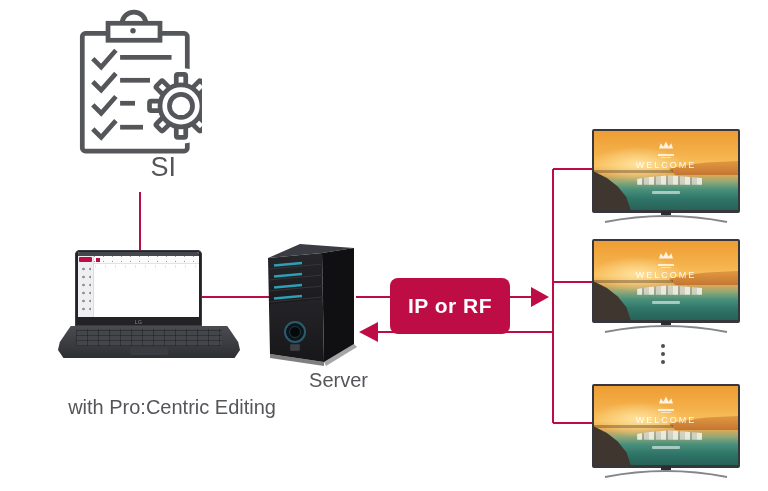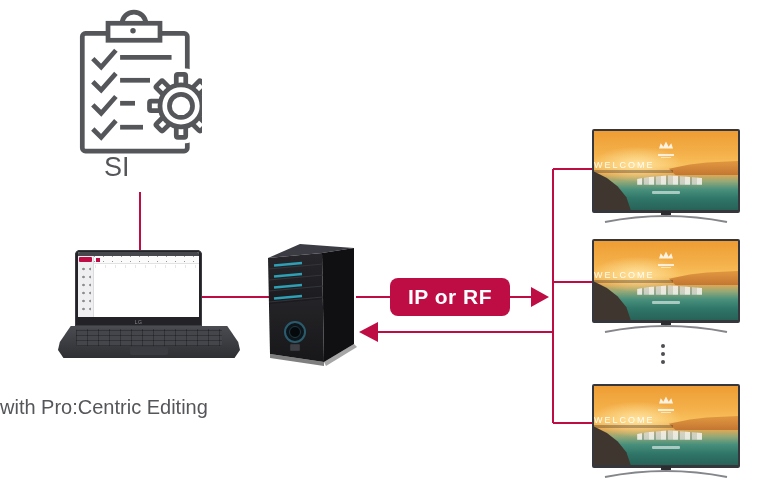--- a/index.html
+++ b/index.html
@@ -11,27 +11,27 @@
   *{box-sizing:border-box;margin:0;padding:0}
   body{background:#fff;font-family:"Liberation Sans",sans-serif}
   .canvas{position:relative;width:768px;height:491px;background:#fff;overflow:hidden}
 
   
   .wires{position:absolute;inset:0;z-index:1}
   .link-line{stroke:var(--accent);stroke-width:2;fill:none}
   .arrowhead{fill:var(--accent)}
 
   
-  .lbl{position:absolute;color:var(--text);text-align:left;z-index:4}
+  .lbl{position:absolute;color:var(--text);text-align:right;z-index:4}
   .si-label{left:104px;top:152px;width:72px;font-size:27px}
   .caption{left:0;top:367px;width:276px;font-size:20px;line-height:27px}
   .server-label{left:258px;top:369px;width:110px;font-size:20px}
 
   
-  .badge{position:absolute;left:390px;top:278px;width:120px;height:38px;z-index:5;
+  .badge{position:absolute;left:390px;top:278px;width:120px;height:56px;z-index:5;
     background:var(--accent);border-radius:8px;color:#fff;font-size:21px;font-weight:bold;
     display:flex;align-items:center;justify-content:center;letter-spacing:.5px}
 
   
   .clipboard{position:absolute;left:76px;top:8px;z-index:2}
 
   
   .laptop{position:absolute;left:58px;top:246px;width:182px;height:112px;z-index:3}
   .lt-screen{position:absolute;left:17px;top:4px;width:127px;height:76px;background:#232327;
     border-radius:5px 5px 0 0;padding:2px 3px 0;box-shadow:0 0 0 1px #3a3b40 inset}
@@ -70,21 +70,21 @@
     clip-path:polygon(0 55%,30% 25%,55% 10%,100% 0,100% 100%,10% 100%)}
   .cliff{position:absolute;left:0;top:46%;width:30%;height:54%;background:#3f372f;
     clip-path:polygon(0 10%,30% 25%,55% 45%,75% 70%,85% 100%,0 100%)}
   .shore{position:absolute;left:0;top:49%;width:55%;height:4%;background:rgba(60,45,35,.35)}
   .resort{position:absolute;left:30%;top:56%;width:45%;height:12%;opacity:.92;
     background:repeating-linear-gradient(90deg,rgba(245,243,238,.95) 0 5px,rgba(160,170,165,.6) 5px 7px,rgba(220,220,215,.85) 7px 12px);
     clip-path:polygon(0 40%,15% 20%,50% 0,100% 30%,100% 100%,0 100%)}
   .hotel-logo{position:absolute;top:5%;left:50%;transform:translateX(-50%);width:22px;text-align:center}
   .hotel-logo .bar1{width:16px;height:1.5px;background:rgba(255,255,255,.75);margin:1.5px auto 1px}
   .hotel-logo .bar2{width:10px;height:1px;background:rgba(255,255,255,.55);margin:0 auto}
-  .welcome{position:absolute;top:37%;left:0;width:100%;text-align:left;color:rgba(255,255,255,.92);
+  .welcome{position:absolute;top:37%;left:0;width:100%;text-align:center;color:rgba(255,255,255,.92);
     font-size:9px;letter-spacing:2px}
   .tv-menu-bar{position:absolute;top:76%;left:50%;transform:translateX(-50%);width:28px;height:2.5px;
     background:rgba(255,255,255,.55);border-radius:1px}
   .tv-stand{position:absolute;left:9px;top:82px;width:130px;height:13px}
 
   
   .more-dots{position:absolute;left:661px;top:344px;display:flex;flex-direction:column;gap:4px;z-index:2}
   .more-dots i{width:4px;height:4px;border-radius:50%;background:#4e4f53}
 </style>
 </head>
@@ -186,20 +186,21 @@
         <line x1="12" y1="36.5" x2="40" y2="34"></line>
       <line x1="12" y1="47.5" x2="40" y2="45"></line>
         <line x1="12" y1="58.5" x2="40" y2="56"></line>
     </g>
     <polygon points="8,64 62,59 62,122 8,114" fill="#ffffff" opacity=".04"></polygon>
     <circle cx="33" cy="92" r="10" fill="#0e151a" stroke="#2a5c6e" stroke-width="2"></circle>
     <circle cx="33" cy="92" r="5.5" fill="#06090b" stroke="#1e3a44" stroke-width="1"></circle>
     <rect x="28" y="104" width="10" height="7" rx="1" fill="#3f4046" stroke="#222" stroke-width=".5"></rect>
   </svg>
 
+  <div class="lbl server-label">Server</div>
 
   <div class="badge">IP or RF</div>
 
   <div class="tv tv1">
     <div class="tv-screen">
       <div class="ridge"></div>
       <div class="shore"></div>
       <div class="cliff"></div>
       <div class="resort"></div>
       <div class="hotel-logo">

